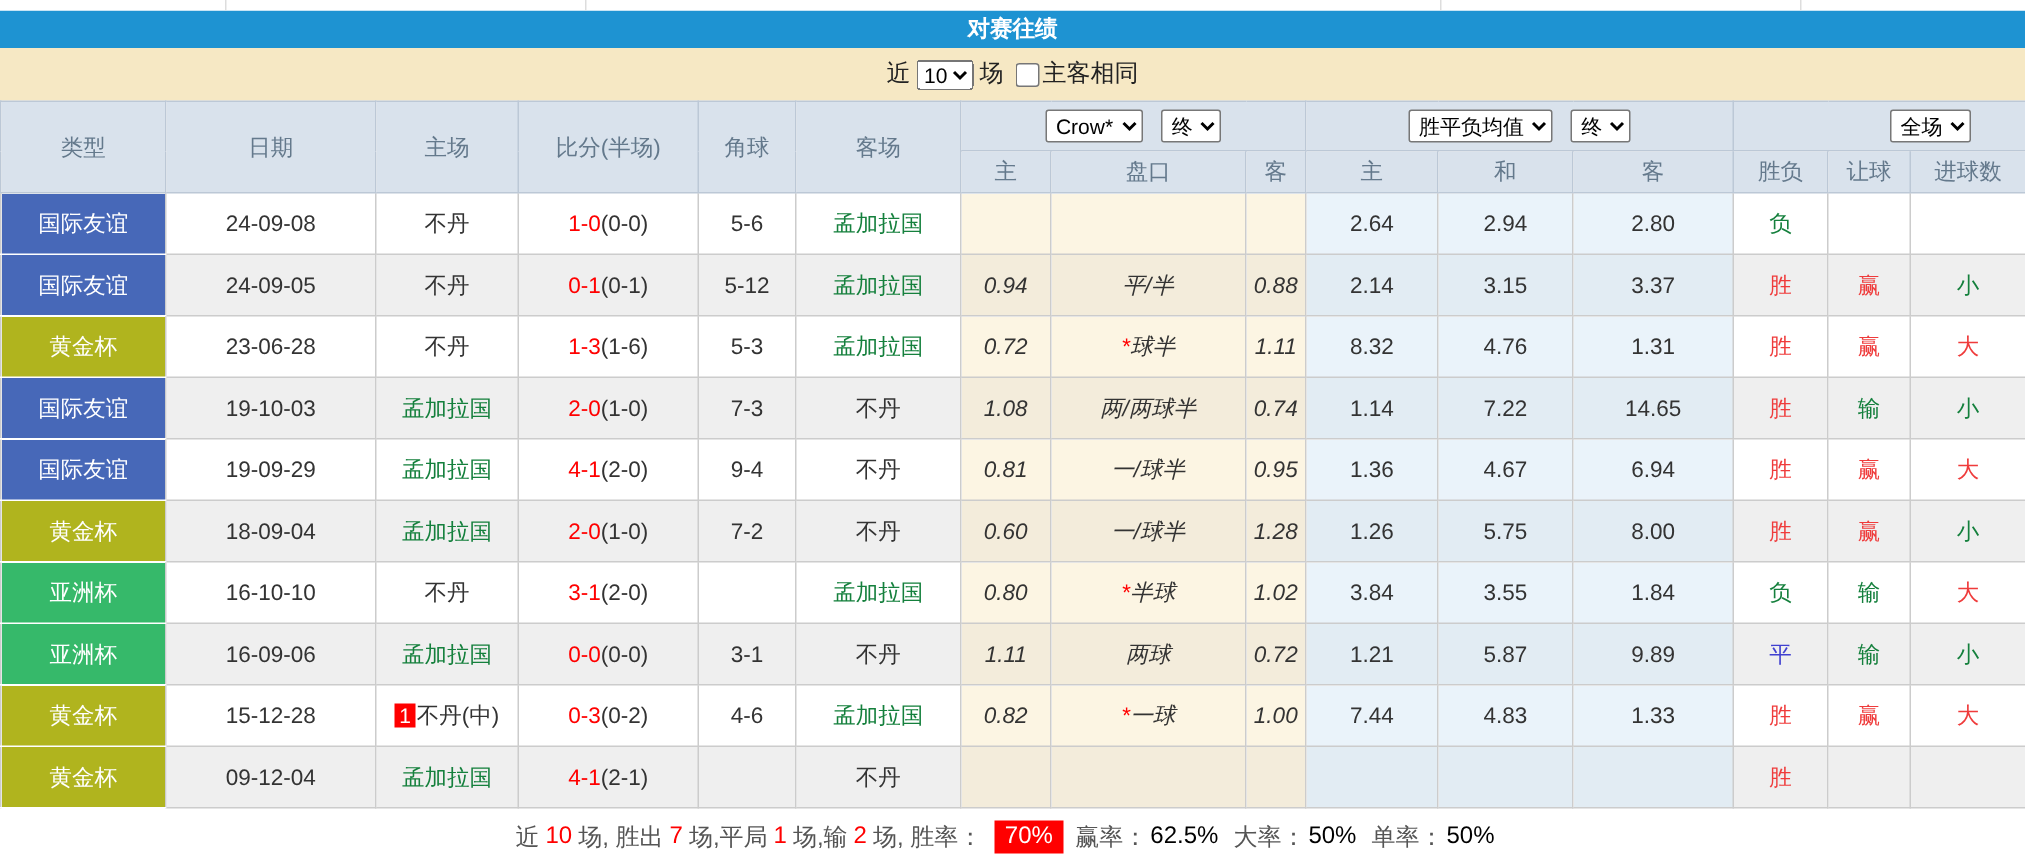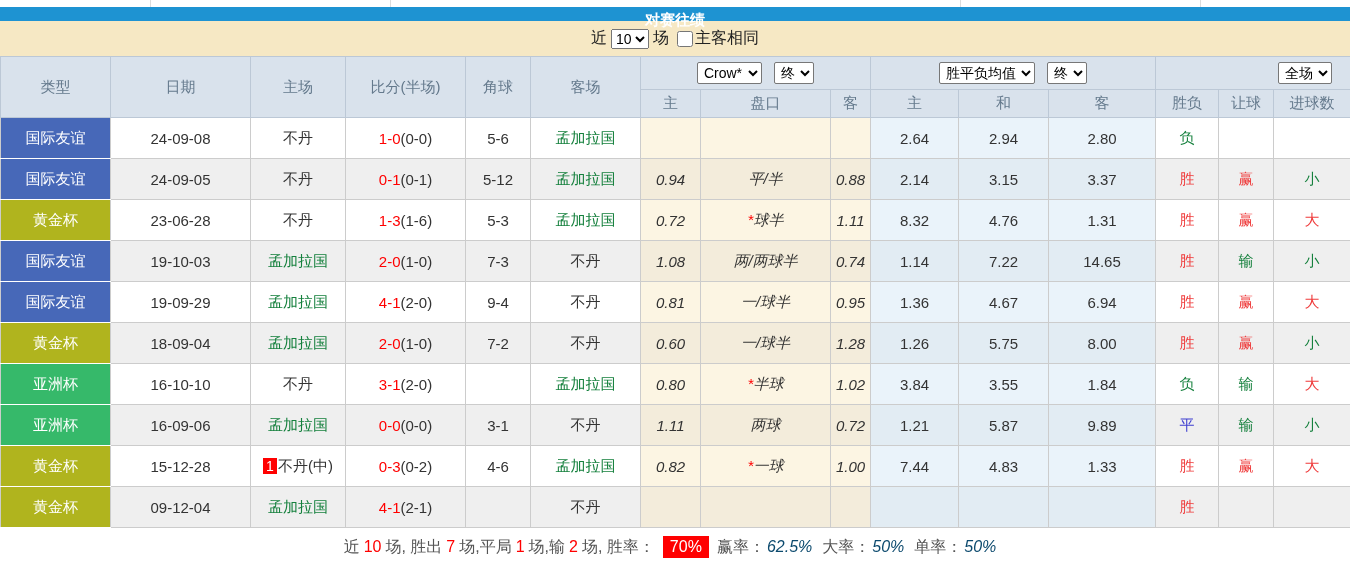--- a/index.html
+++ b/index.html
@@ -2,21 +2,21 @@
 <html><head>
 <meta charset="utf-8">
 <style>
   * { box-sizing: border-box; margin: 0; padding: 0; }
   body { font-family: "Liberation Sans", "DejaVu Sans", sans-serif; background: #fff; }
   .panel { width: 1350px; height: 576px; overflow: hidden; position: relative; background: #fff; }
 
   .top-strip { height: 7px; background: #fff; position: relative; }
   .top-strip i { position: absolute; top: 0; width: 1px; height: 7px; background: #ddd; }
 
-  .title-bar { height: 14px; background: #1e93d2; color: #fff; font-weight: bold;
+  .title-bar { height: 25px; background: #1e93d2; color: #fff; font-weight: bold;
                font-size: 15px; text-align: center; line-height: 25px; }
 
   .filter-bar { height: 35px; background: #f6e8c4; display: flex; align-items: center;
                 justify-content: center; font-size: 16px; color: #222; }
   .filter-bar select { font-size: 14px; margin: 0 4px; }
   .filter-bar input[type=checkbox] { width: 16px; height: 16px; margin: 0 2px 0 8px; accent-color: #1a73e8; }
   .filter-bar .comp input[type=checkbox] { margin-left: 2px; }
 
   table { border-collapse: collapse; table-layout: fixed; width: 1350px; font-size: 15px; color: #333; }
   th, td { border: 1px solid #ccc; text-align: center; overflow: hidden; white-space: nowrap; }
@@ -41,21 +41,21 @@
   .t-blue { color: #4040d0; }
   .score { color: #ff0000; }
   .half { color: #333; }
   .star { color: #ff0000; }
   .badge1 { background: #ff0000; color: #fff; padding: 0 3px; margin-right: 1px; font-size: 14px; }
 
   .summary { height: 38px; display: flex; align-items: center; justify-content: center;
              font-size: 16px; color: #555; }
   .summary .num { color: #ff0000; margin: 0 4px; }
   .summary .rate-badge { background: #ff0000; color: #fff; padding: 2px 7px; margin: 0 8px; }
-  .summary .pct { color: #0c4a6e; margin: 0 10px 0 2px; font-style: italic; }
+  .summary .pct { color: #000000; margin: 0 10px 0 2px; }
 </style>
 </head>
 <body>
 
 <div class="panel">
 
   <div class="top-strip">
     <i style="left:150px"></i>
       <i style="left:390px"></i>
       <i style="left:960px"></i>
@@ -101,21 +101,21 @@
         <th rowspan="2">角球</th>
         <th rowspan="2">客场</th>
         <th colspan="3">
           <select><option>Crow*</option></select>
           <select><option>终</option></select>
         </th>
         <th colspan="3">
           <select><option>胜平负均值</option></select>
           <select><option>终</option></select>
         </th>
-        <th colspan="3" style="text-align:right;padding-right:14px;">
+        <th colspan="3" style="text-align:right;padding-right:32px;">
           <select><option>全场</option></select>
         </th>
       </tr>
       <tr class="hdr-sub">
         <th>主</th>
         <th>盘口</th>
         <th>客</th>
         <th>主</th>
         <th>和</th>
         <th>客</th>

